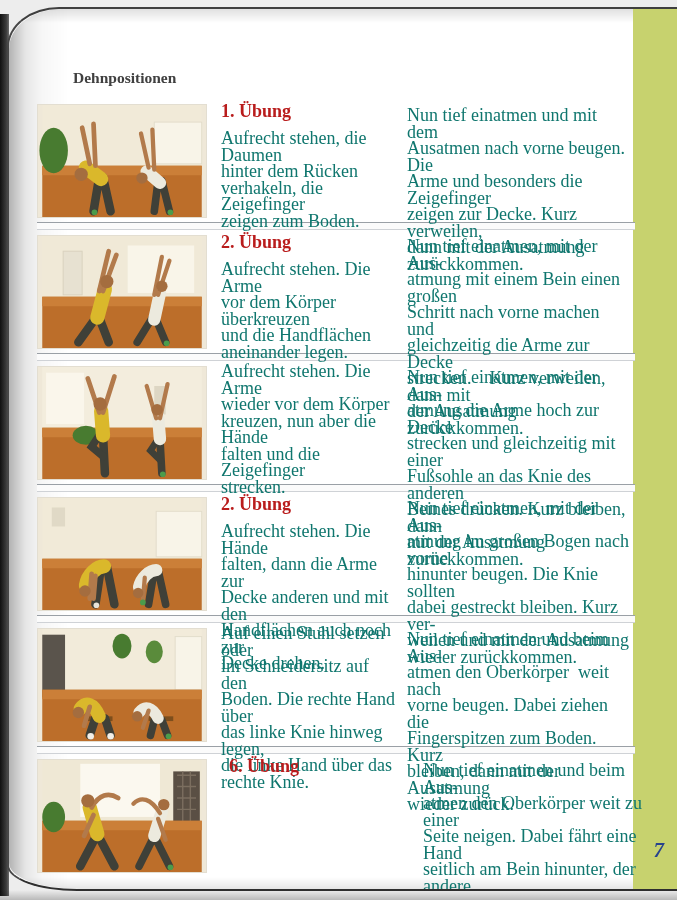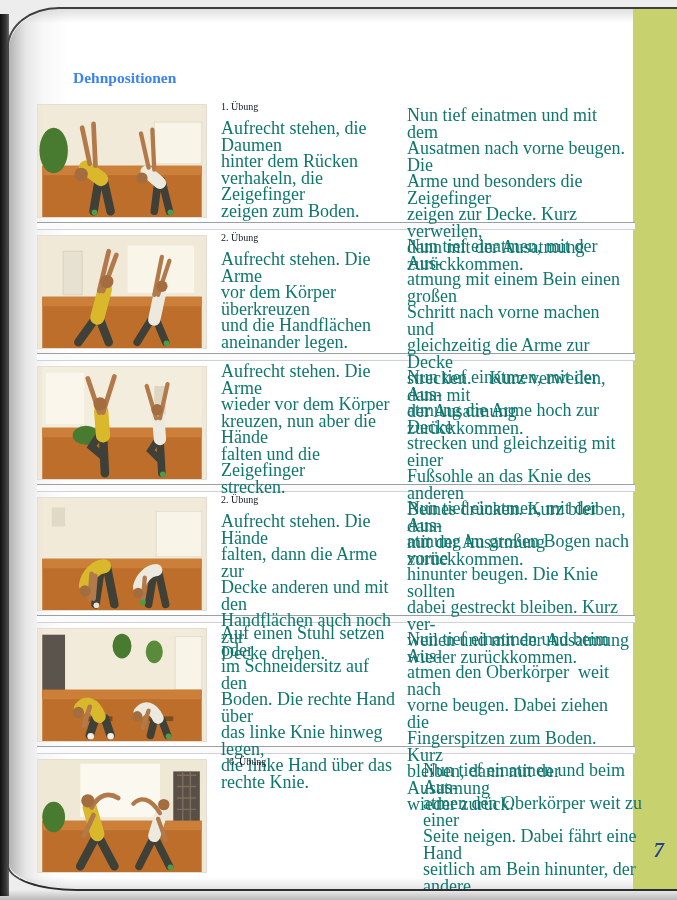--- a/index.html
+++ b/index.html
@@ -13,32 +13,32 @@
         border-top:2px solid #3f3f3f;border-left:2px solid #474747;border-bottom:2px solid #2e2e2e;
         border-radius:52px 0 0 70px / 40px 0 0 26px;overflow:hidden;}
   .page::before{content:"";position:absolute;inset:0;pointer-events:none;border-radius:inherit;
         background:linear-gradient(90deg,rgba(0,0,0,.30),rgba(0,0,0,.10) 16px,rgba(0,0,0,.03) 34px,rgba(0,0,0,0) 60px),
                    linear-gradient(180deg,rgba(0,0,0,.12),rgba(0,0,0,0) 14px),
                    linear-gradient(0deg,rgba(0,0,0,.10),rgba(0,0,0,0) 12px);}
   .green-stripe{position:absolute;right:0;top:0;bottom:0;width:44px;background:#c7d26e;}
   .page-number{position:absolute;right:13px;bottom:26px;color:#27438d;font-size:21px;
         font-style:italic;font-weight:bold;}
   .content{position:absolute;left:2px;top:0;right:44px;bottom:0;}
-  .doc-title{margin:60px 0 12px 62px;color:#3b82f6;font-weight:bold;font-size:15.5px;}
+  .doc-title{margin:60px 0 12px 62px;color:#404040;font-weight:bold;font-size:15.5px;}
   .rows{padding-left:26px;}
   .row{display:flex;align-items:flex-start;height:123px;}
   .row.tall{height:132px;gap:8px;}
   .row-sep{height:6px;margin-right:-2px;border-top:1px solid #9aa0a6;border-bottom:1px solid #cfd2d6;
         background:#fbfbfb;}
   .photo{width:168px;height:112px;margin-top:5px;flex:none;border:1px solid #e3ded1;
         background:#efe8d8;overflow:hidden;}
   .photo svg{display:block;width:100%;height:100%;filter:blur(0.7px) saturate(1.05);}
   .col-mid{width:178px;margin-left:14px;flex:none;padding-top:2px;}
   .col-right{width:222px;margin-left:8px;flex:none;padding-top:8px;}
-  .ex-title{color:#0f172a;font-weight:normal;font-size:10px;margin:0 0 8px 0;}
+  .ex-title{color:#b91c1c;font-weight:bold;font-size:18px;margin:0 0 8px 0;}
   .ex-text{color:#0f766e;font-size:18px;line-height:16.5px;white-space:pre-wrap;margin:0;}
 </style>
 </head>
 <body>
 
 <div class="canvas">
   <div class="spine"></div>
 
   <div class="page">
     <div class="green-stripe">

